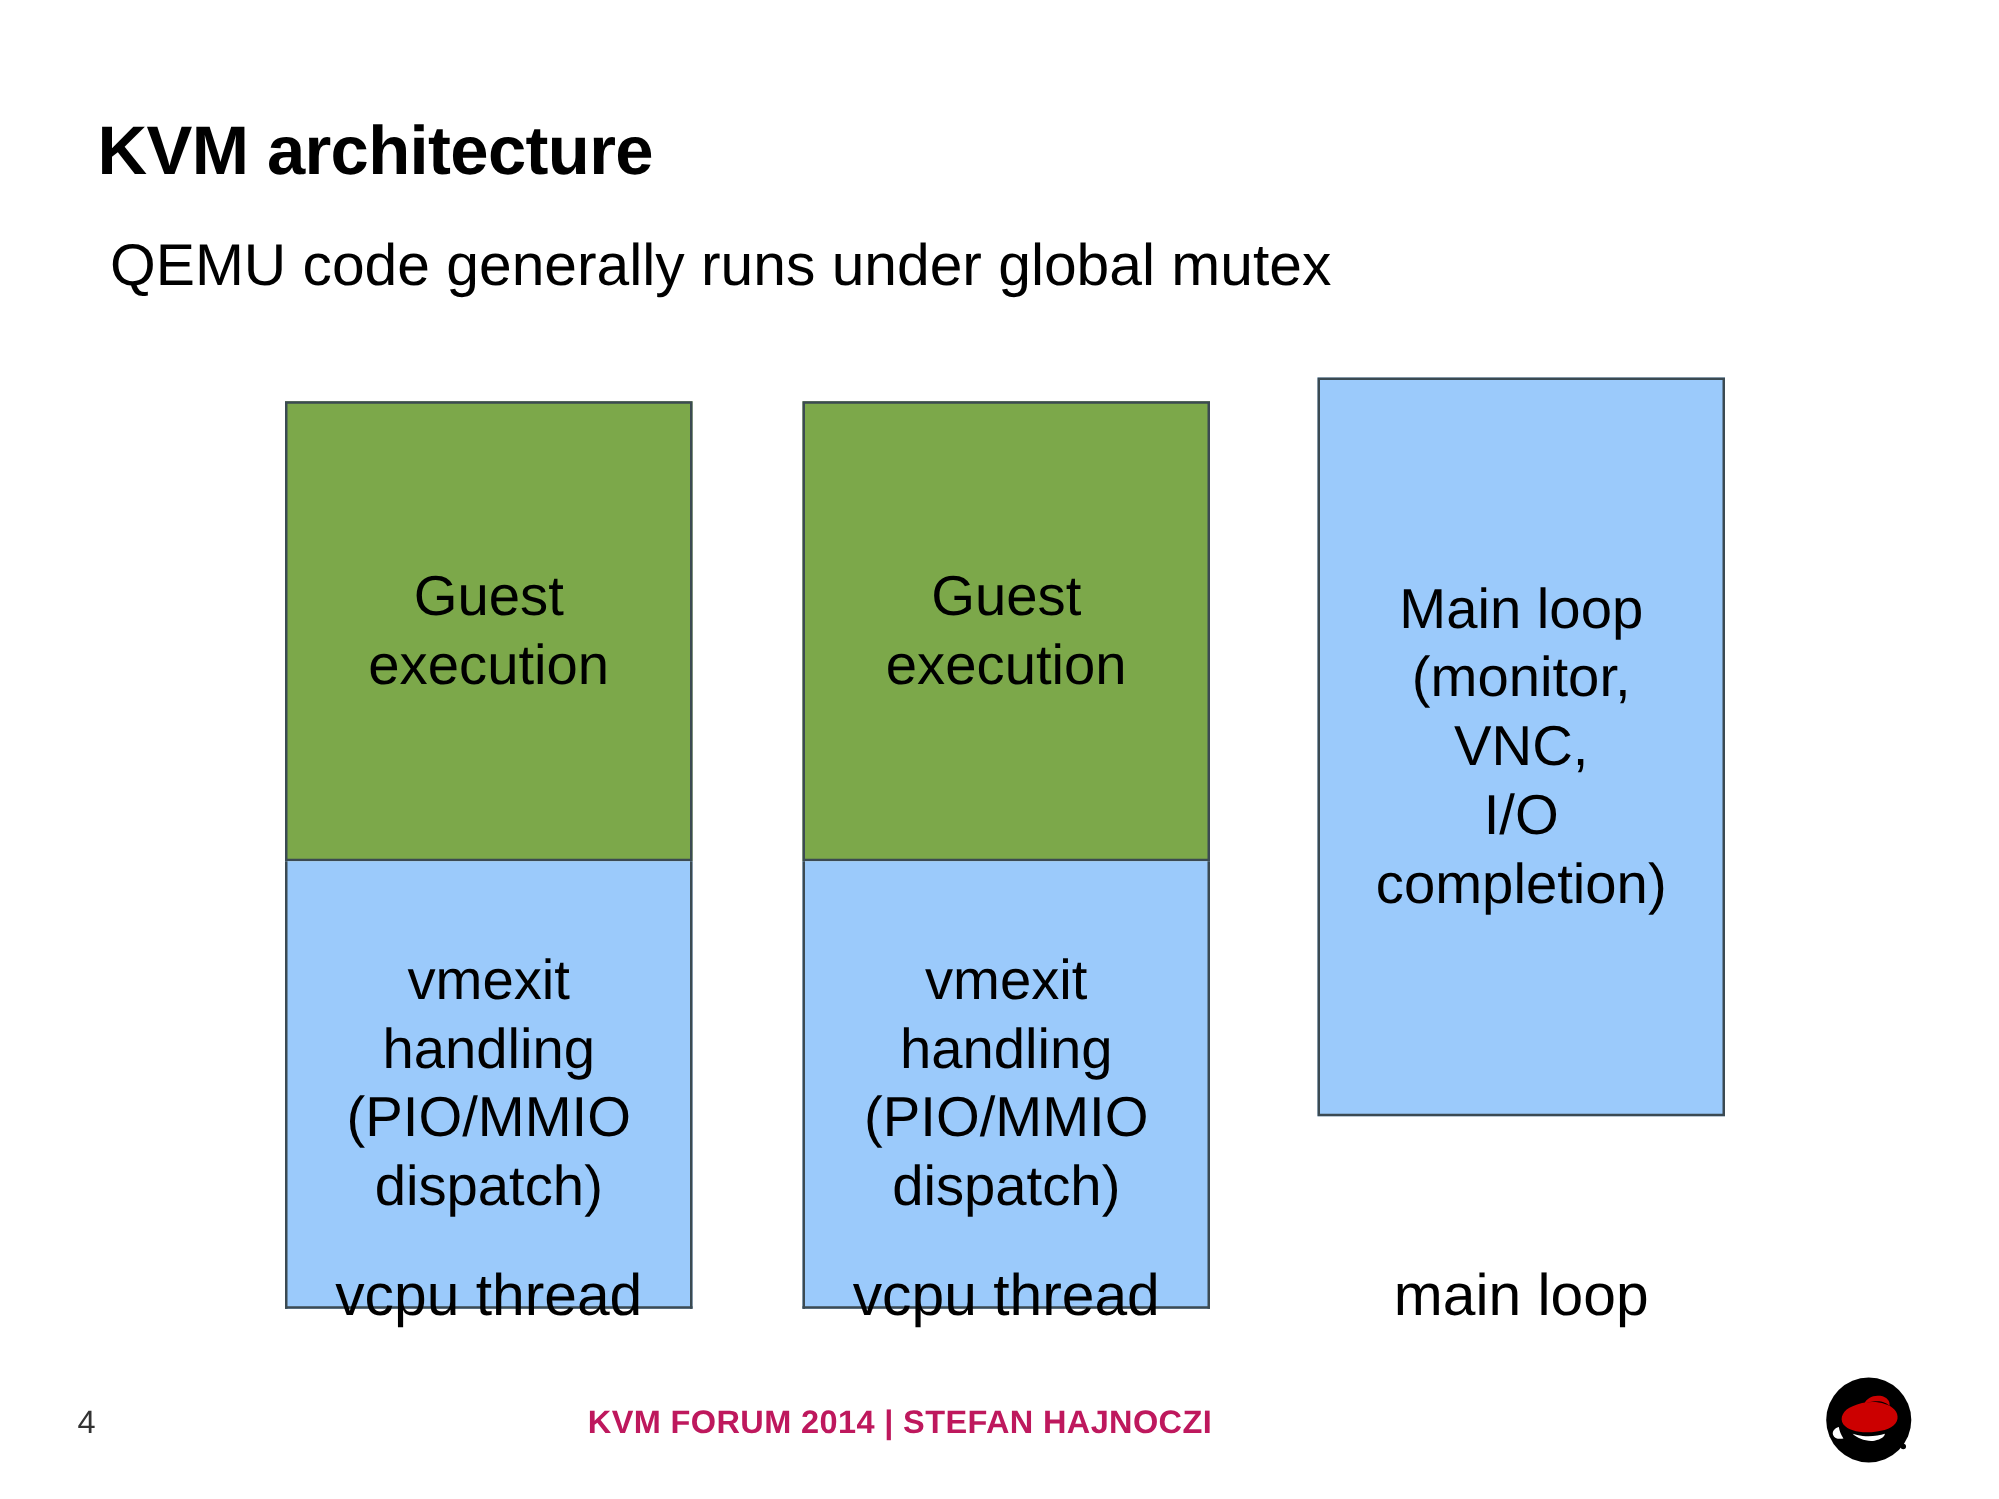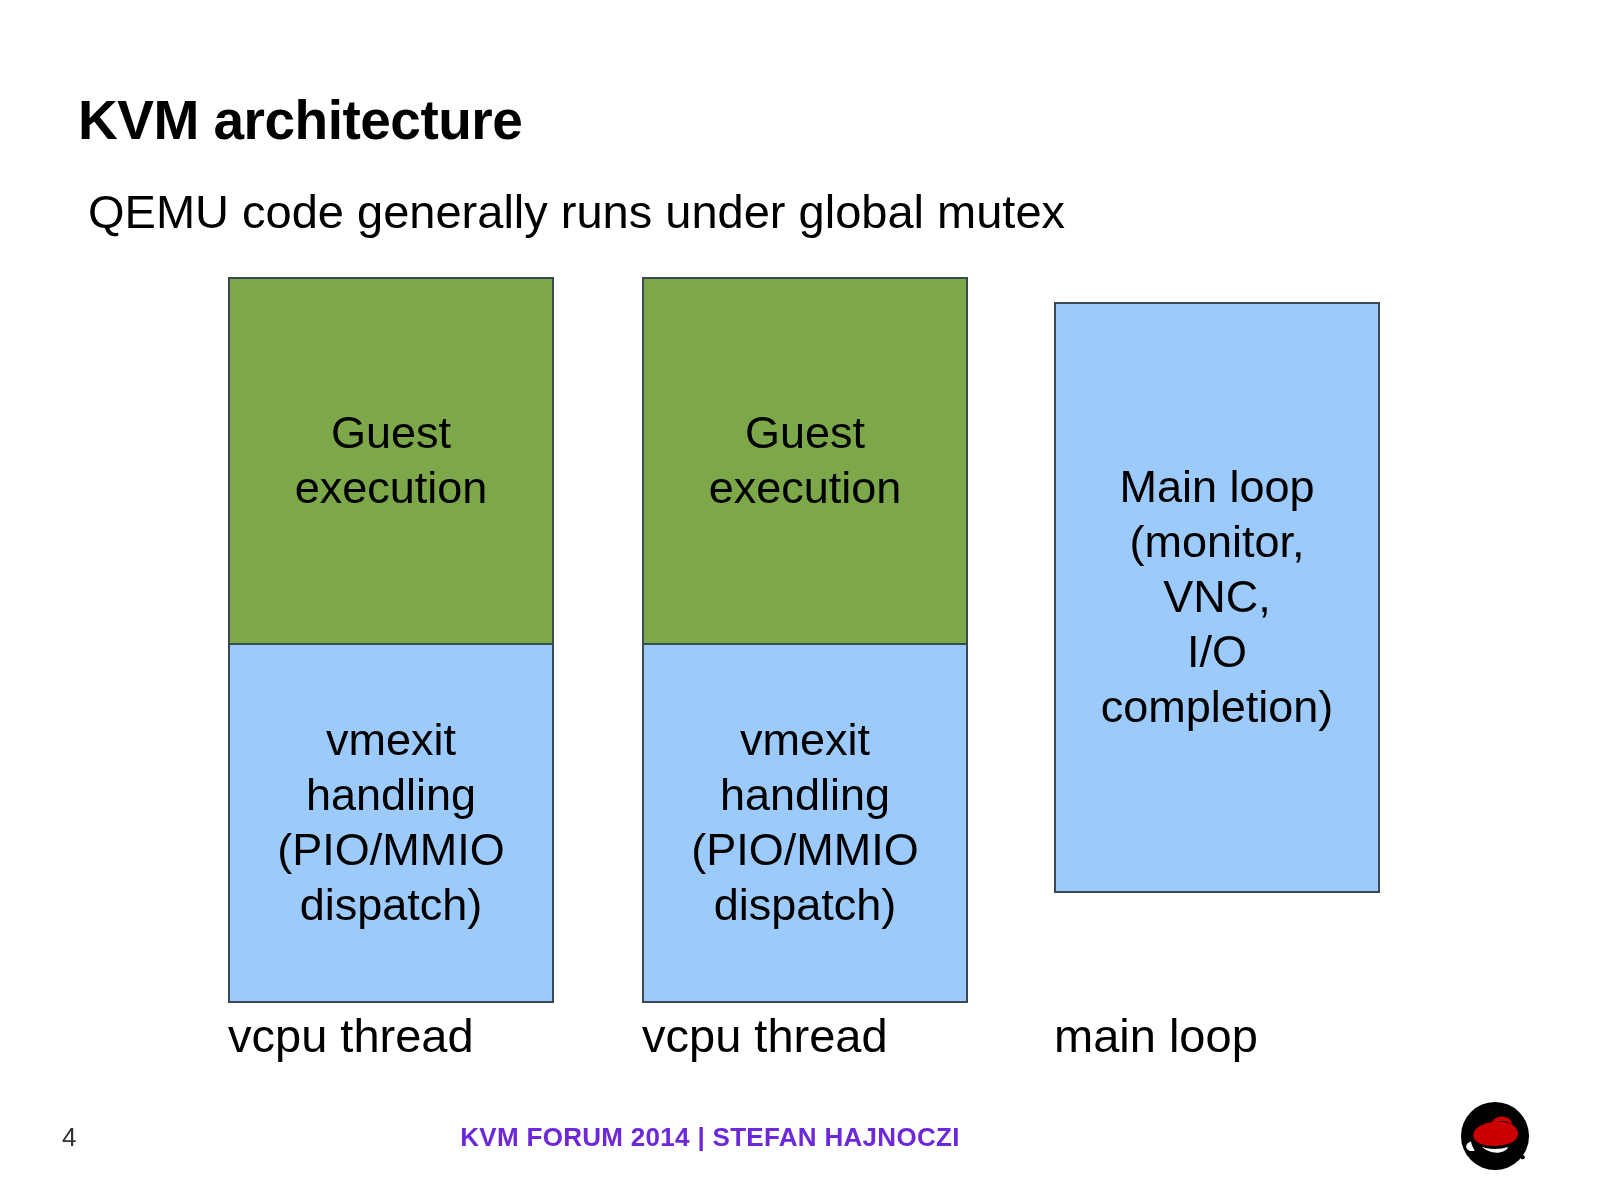--- a/index.html
+++ b/index.html
@@ -55,29 +55,29 @@
     color: #000000;
     font-size: 45px;
     line-height: 1.22;
     overflow: visible;
   }
   .seg .seg-text {
     display: block;
     width: 125%;
     white-space: pre-line;
   }
-  .seg.green  { background: #7CA84A; }
+  .seg.green  { background: #7CA84A; margin-top: 44px; }
   .seg.blue   { background: #9BCAFB; }
   .seg.orange { background: #E85C39; }
 
   .seg + .seg { border-top: none; }
 
   .col-label {
     position: absolute;
-    text-align: left;
+    text-align: center;
     font-size: 47px;
     color: #000000;
     white-space: nowrap;
     line-height: 1.1;
   }
 
   
   #col-vcpu-1 { left: 228px; top: 277px; width: 326px; }
   #col-vcpu-1 .green { height: 368px; }
   #col-vcpu-1 .blue  { height: 358px; }
@@ -98,28 +98,28 @@
   
   #page-number {
     position: absolute;
     left: 62px;
     top: 1122px;
     font-size: 26px;
     color: #333333;
   }
   #footer-text {
     position: absolute;
-    left: 0;
+    left: 10px;
     top: 1122px;
     width: 1420px;
     text-align: center;
     font-size: 26px;
     font-weight: bold;
     letter-spacing: 0.3px;
-    color: #6d28d9;
+    color: #be185d;
   }
   #redhat-logo {
     position: absolute;
     left: 1449px;
     top: 1090px;
     width: 92px;
     height: 92px;
   }
 </style>
 </head>

